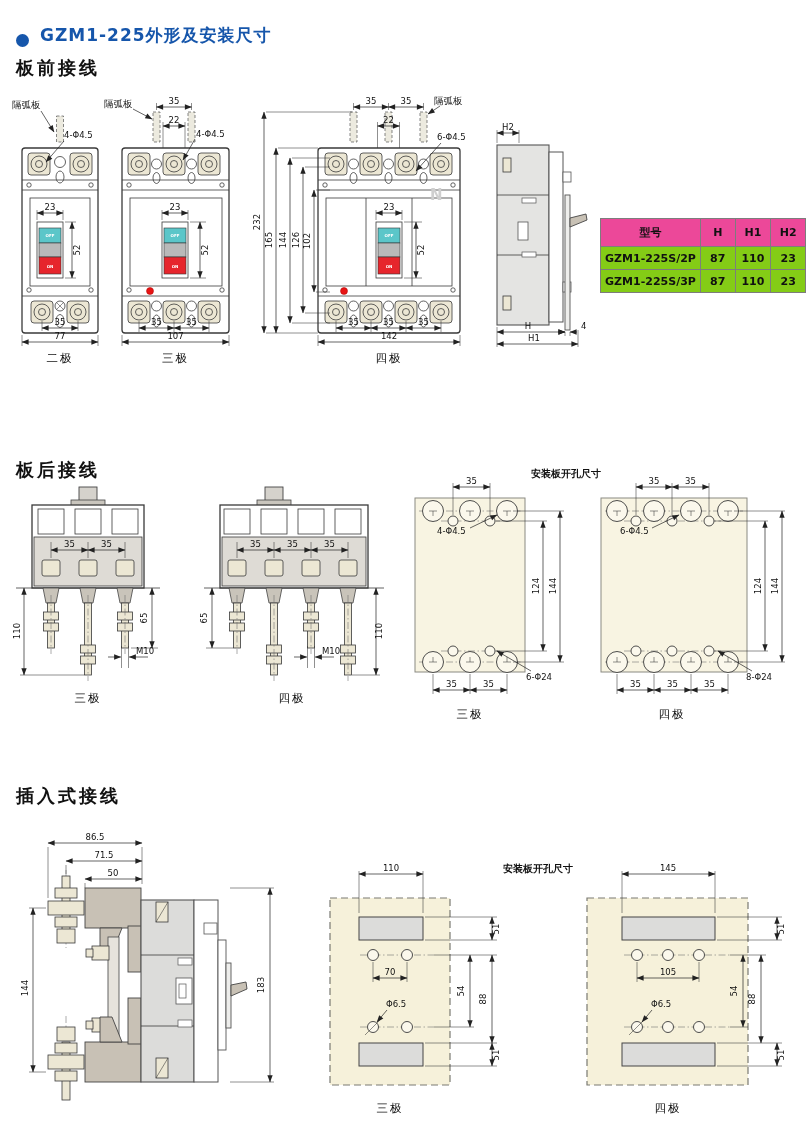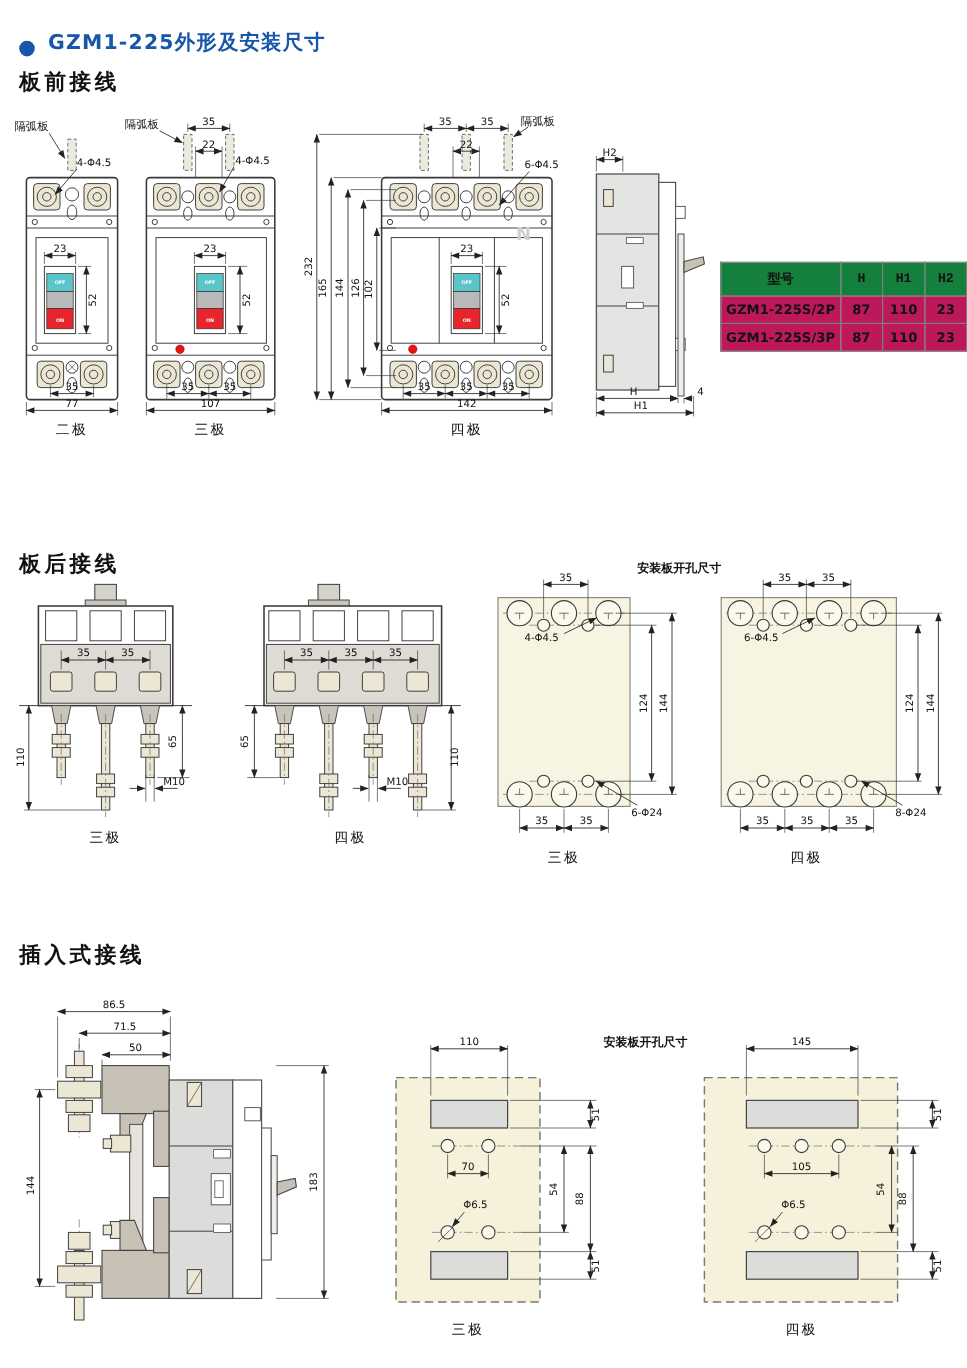--- a/index.html
+++ b/index.html
@@ -5,22 +5,22 @@
   html,body{margin:0;padding:0;background:#fff;}
   .page{position:relative;width:806px;height:1140px;background:#ffffff;overflow:hidden;
         font-family:"DejaVu Sans", sans-serif;color:#111;}
   .title-row{position:absolute;left:16px;top:24px;display:flex;align-items:flex-end;}
   .bullet{width:13px;height:13px;border-radius:50%;background:#1656ab;display:inline-block;margin-right:11px;}
   .doc-title{font-size:17px;font-weight:bold;color:#1656ab;letter-spacing:1px;}
   .sec-h{position:absolute;left:16px;font-size:18px;font-weight:bold;color:#111;letter-spacing:3px;margin-top:10px;}
   table.spec{position:absolute;left:600px;top:218px;border-collapse:collapse;
              font-size:11px;font-weight:bold;color:#111;table-layout:fixed;}
   table.spec th,table.spec td{border:1px solid #7d7d7d;text-align:center;padding:0;}
-  table.spec th{background:#15803d;height:27px;font-family:Liberation Mono, monospace;}
-  table.spec td{height:22px;background:#be185d;}
+  table.spec th{background:#ec4899;height:27px;}
+  table.spec td{height:22px;background:#84cc16;}
   .c-model{width:100px;} .c-h{width:34px;} .c-h1{width:35px;} .c-h2{width:34px;}
   svg.draw{position:absolute;left:0;top:0;}
   svg text{font-family:"DejaVu Sans", sans-serif;fill:#111;}
   .dt{font-size:8.5px;text-anchor:middle;}
   .dts{font-size:8.5px;text-anchor:start;}
   .cn{font-size:9.5px;text-anchor:start;}
   .lbl{font-size:11.5px;text-anchor:middle;letter-spacing:2px;}
   .ttl{font-size:10px;font-weight:bold;text-anchor:start;}
   .mini{font-size:4px;font-weight:bold;fill:#fff;text-anchor:middle;}
   .nlet{font-size:15px;font-weight:bold;fill:#cfcfcf;text-anchor:start;}

